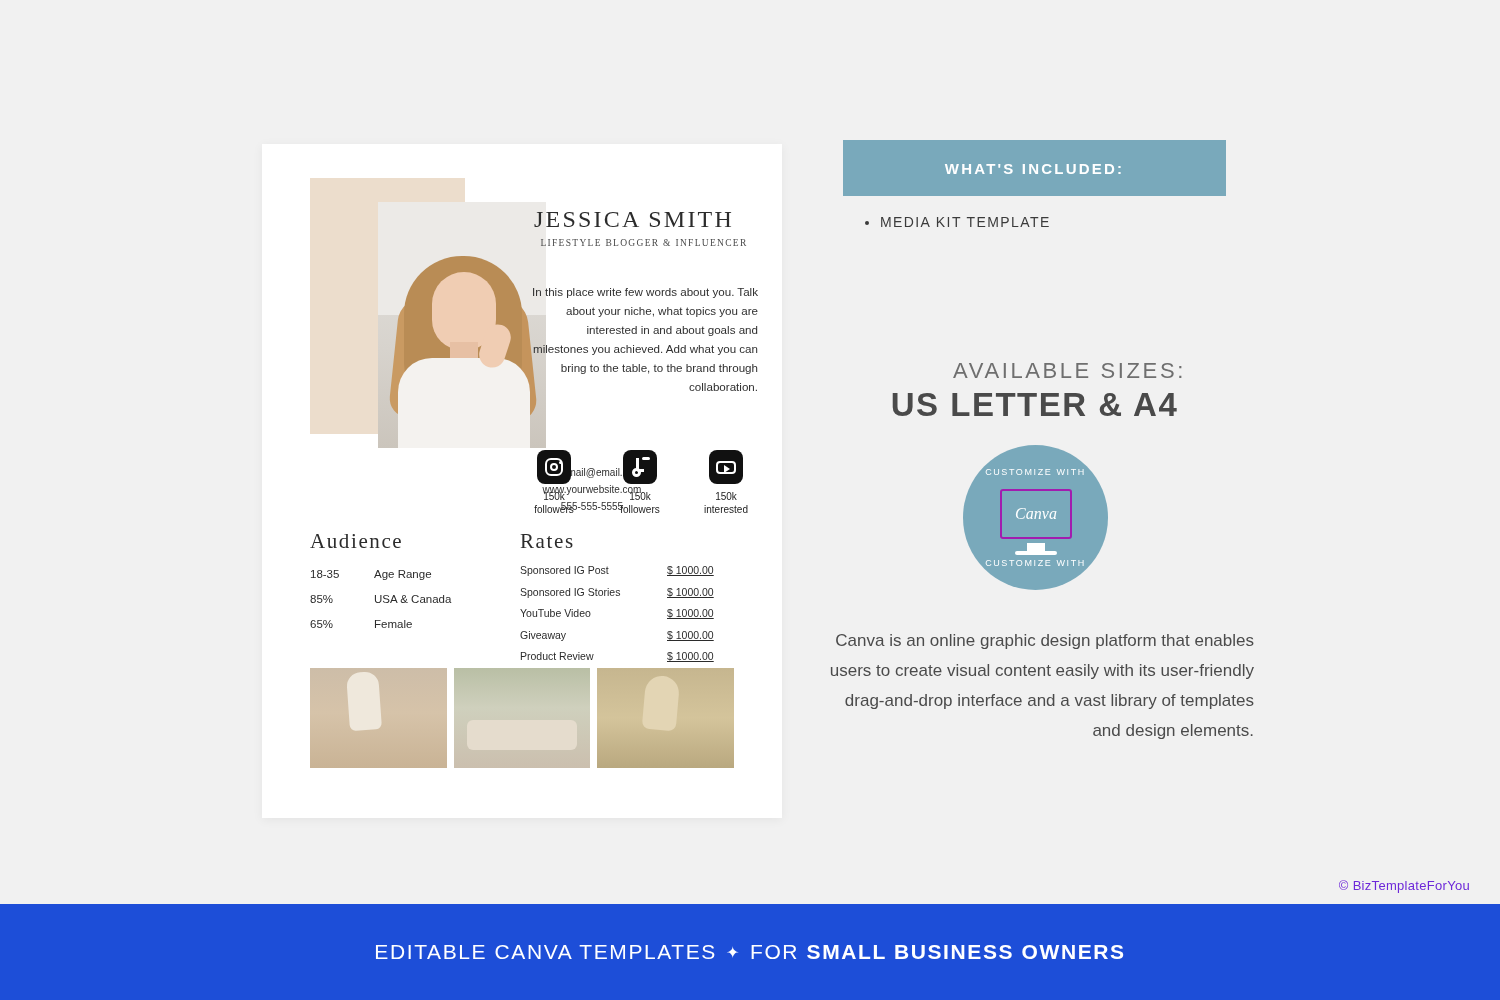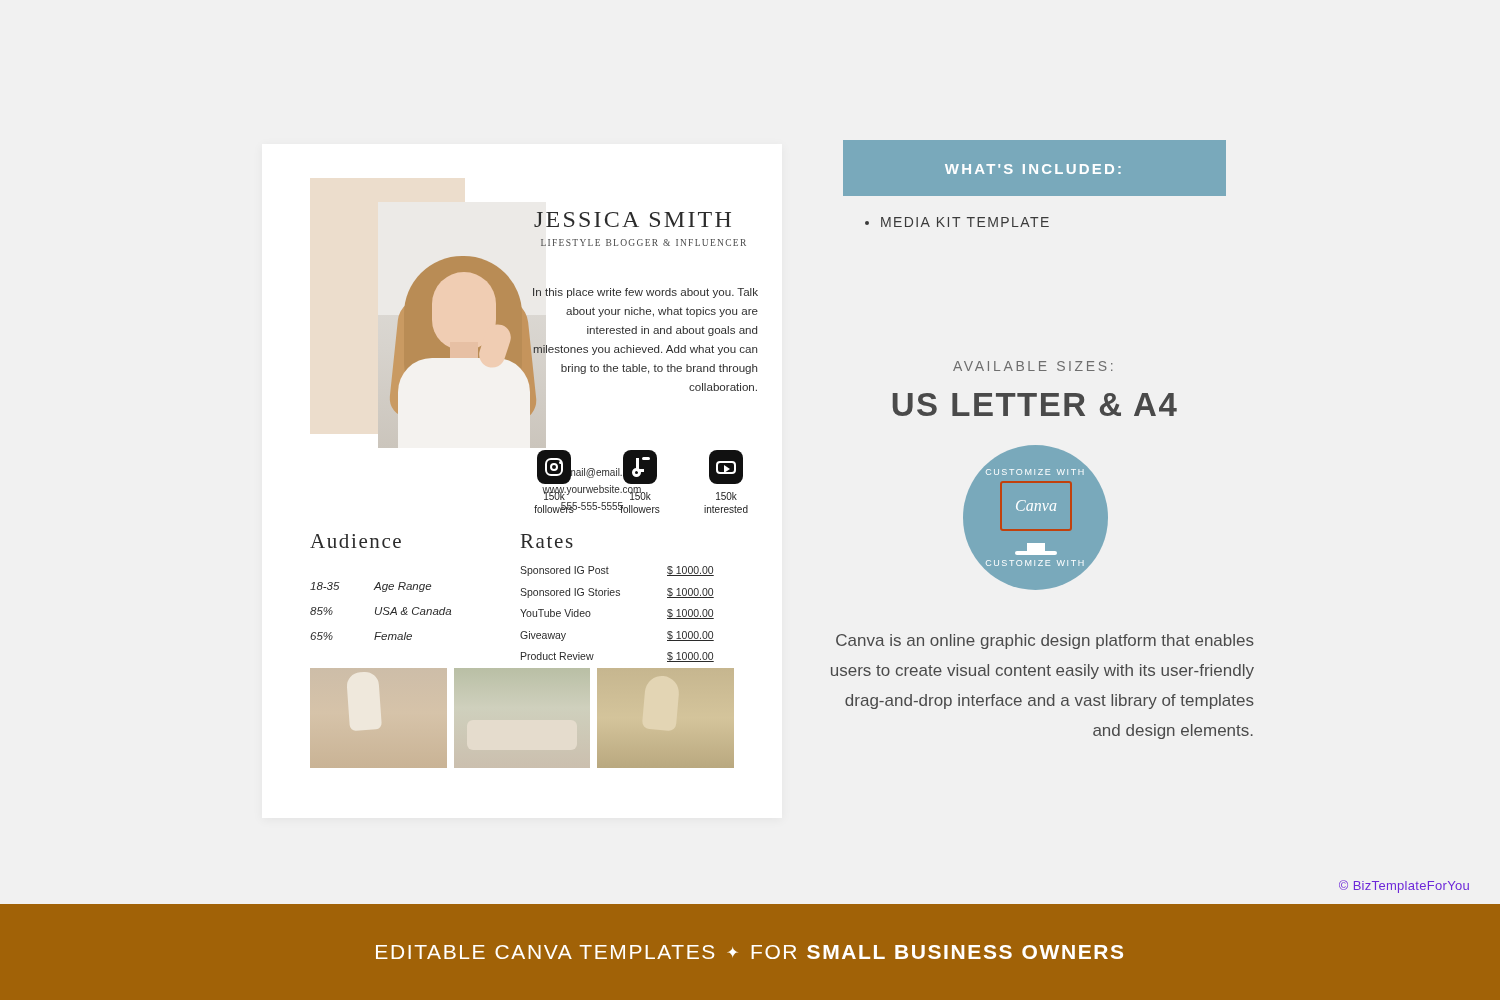--- a/index.html
+++ b/index.html
@@ -123,21 +123,21 @@
     border-left:6px solid #fff; border-top:4px solid transparent; border-bottom:4px solid transparent;
   }
   .social .num { font-size: 10px; color: #222; line-height: 13px; }
   .social .lbl { font-size: 10px; color: #222; line-height: 13px; }
 
   .sec-title {
     font-family: "Liberation Serif", serif;
     font-size: 21px; letter-spacing: 1.6px; color: #2c2c2c;
   }
   .audience { position: absolute; left: 48px; top: 385px; width: 190px; }
-  .audience .rows { margin-top: 26px; font-style: italic; }
+  .audience .rows { margin-top: 14px; }
   .aud-row { display: flex; font-size: 11.5px; color: #2b2b2b; margin-bottom: 13px; }
   .aud-row .k { width: 64px; }
   .aud-row .v { }
 
   .rates { position: absolute; left: 258px; top: 385px; width: 225px; }
   .rates .rows { margin-top: 10px; }
   .rate-row { display: flex; justify-content: space-between; font-size: 10.5px; color: #2b2b2b; margin-bottom: 9.5px; }
   .rate-row .p { width: 78px; text-decoration: underline; }
 
   .gallery {
@@ -170,41 +170,41 @@
   .included-bar span {
     color: #fff; font-size: 15px; letter-spacing: 2.2px; font-weight: 600; text-align: right;
   }
   .included-list { position: absolute; left: 862px; top: 210px; width: 420px; }
   .included-list li {
     list-style: disc; margin-left: 18px;
     font-size: 14px; letter-spacing: 1.4px; color: #3b3b3b; line-height: 24px;
   }
 
   .sizes-small {
-    position: absolute; left: 843px; top: 358px; width: 383px;
-    text-align: center; font-size: 14px; letter-spacing: 2.6px; color: #6f6f6f;
+    position: absolute; left: 878px; top: 358px; width: 383px;
+    text-align: center; font-size: 22px; letter-spacing: 2.6px; color: #6f6f6f;
   }
   .sizes-big {
     position: absolute; left: 843px; top: 386px; width: 383px;
     text-align: center; font-size: 33px; font-weight: 700; letter-spacing: 1.5px; color: #4a4a4a;
   }
 
   .canva-badge {
     position: absolute; left: 963px; top: 445px; width: 145px; height: 145px;
     border-radius: 50%; background: #79a9bb; color: #fff;
   }
   .cb-top, .cb-bottom {
     position: absolute; width: 100%; text-align: center;
     font-size: 9px; letter-spacing: 1.6px;
   }
   .cb-top { top: 22px; }
   .cb-bottom { bottom: 22px; }
   .cb-monitor {
-    position: absolute; left: 37px; top: 36px; width: 72px; height: 50px;
-    border: 2px solid #c2410c; border-radius: 3px;
+    position: absolute; left: 37px; top: 44px; width: 72px; height: 50px;
+    border: 2px solid #a21caf; border-radius: 3px;
   }
   .cb-stand {
     position: absolute; left: 64px; top: 98px; width: 18px; height: 9px; background: #fff;
   }
   .cb-base {
     position: absolute; left: 52px; top: 106px; width: 42px; height: 4px; background: #fff; border-radius: 2px;
   }
   .cb-word {
     position: absolute; left: 0; top: 14px; width: 100%; text-align: center;
     font-family: "Liberation Serif", serif; font-style: italic; font-size: 16px; color: #fff;
@@ -215,21 +215,21 @@
     text-align: right; font-size: 17px; line-height: 30px; color: #4b4b4b;
   }
 
   .credit {
     position: absolute; left: 0; top: 878px; width: 1470px;
     text-align: right; font-size: 13px; color: #6d28d9; letter-spacing: 0.3px;
   }
 
   .footer {
     position: absolute; left: 0; bottom: 0; width: 1500px; height: 96px;
-    background: #a16207; display: flex; align-items: center; justify-content: center;
+    background: #1d4ed8; display: flex; align-items: center; justify-content: center;
   }
   .footer span {
     color: #fff; font-size: 21px; letter-spacing: 1.6px;
   }
   .footer .bold { font-weight: 700; }
   .footer .diamond { margin: 0 9px; font-size: 16px; }
 </style>
 </head>
 <body>
 

